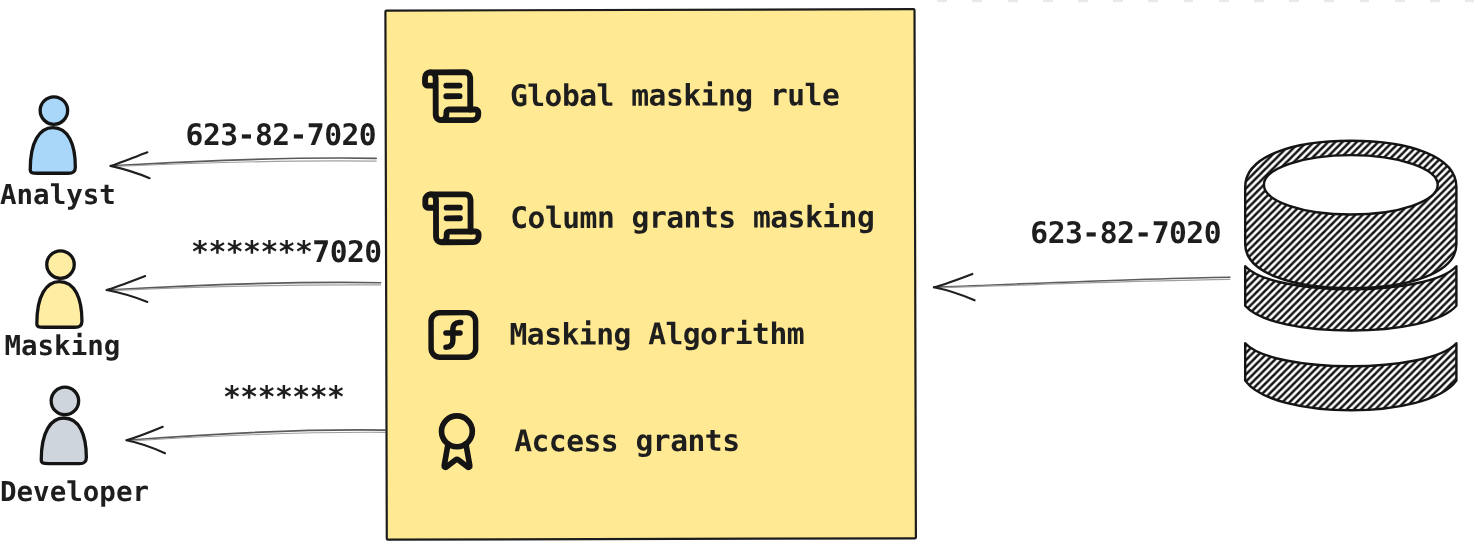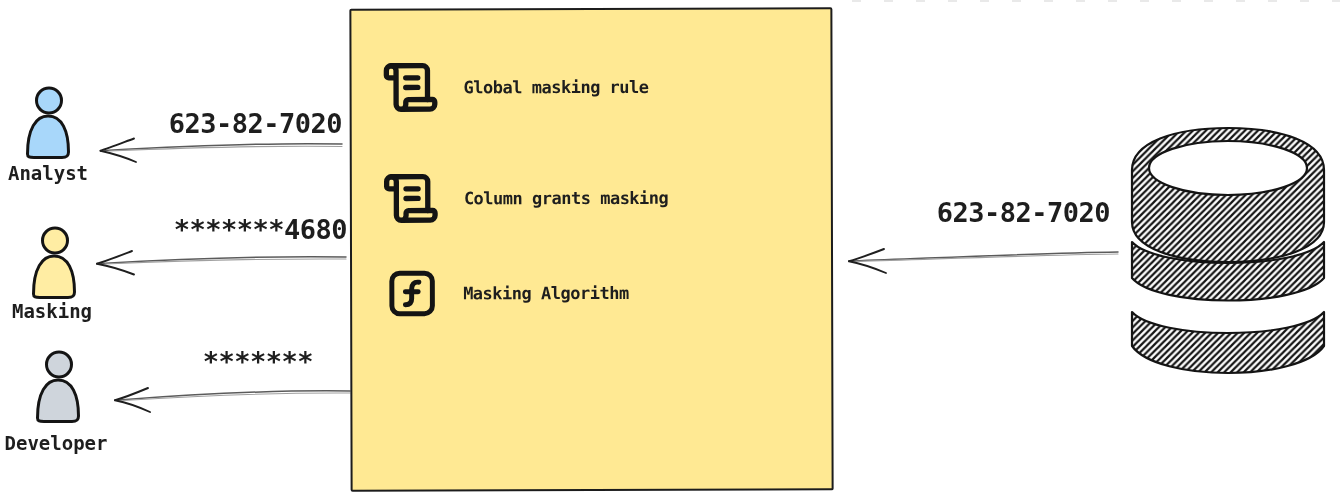--- a/index.html
+++ b/index.html
@@ -16,27 +16,27 @@
   .mask-box {
     position:absolute; left:350px; top:8px; width:483px; height:483px;
     background:#ffe993; border:2.5px solid #1c1c1c; border-radius:2px;
     box-sizing:border-box; transform:rotate(-0.15deg);
   }
   .box-row {
     position:absolute; left:30px; height:62px; display:flex;
     align-items:center; gap:24px;
   }
   .box-row .icn { width:58px; height:58px; flex:0 0 58px; }
-  .box-label { font-size:17px; font-weight:bold; white-space:nowrap; letter-spacing:-0.5px; }
+  .box-label { font-size:27px; font-weight:bold; white-space:nowrap; letter-spacing:-0.5px; }
   .value {
     position:absolute; font-size:27px; font-weight:bold; text-align:right;
     white-space:nowrap; letter-spacing:-0.5px;
   }
   .plabel {
-    position:absolute; font-size:19px; font-weight:bold; text-align:center;
+    position:absolute; font-size:25px; font-weight:bold; text-align:center;
     white-space:nowrap;
   }
   svg.arrow, svg.person, svg.db { position:absolute; overflow:visible; }
   .arrow path { fill:none; stroke-linecap:round; }
   .a-shaft  { stroke:#5b5b5b; stroke-width:1.5; }
   .a-shaft2 { stroke:#a0a0a0; stroke-width:1.1; }
   .a-head   { stroke:#1f1f1f; stroke-width:1.9; }
   .person circle, .person path { stroke:#141414; stroke-width:3; }
   .db path, .db ellipse { stroke:#141414; stroke-width:2.2; stroke-linejoin:round; }
 </style>
@@ -58,21 +58,21 @@
     <path class="a-shaft2" d="M246,10.5 C175,9.5 85,12 13,15"></path>
     <path class="a-head" d="M38,2.5 C26,7 12,12.5 4.5,14.8"></path>
     <path class="a-head" d="M40,26 C27,20.5 12,16.5 4.5,14.8"></path>
   </svg>
 
   <svg class="person" style="left:28px;top:226px;" width="52" height="74" viewBox="0 0 52 74">
     <circle cx="27" cy="14.5" r="12.5" fill="#ffeda3"></circle>
     <path d="M5.5,68 C5.5,43 14,30 26,30 C40,30 46.5,45 46.5,66 C46.5,70.5 44,71.5 40,71.5 L12,71.5 C7.5,71.5 5.5,71.3 5.5,68 Z" fill="#ffeda3"></path>
   </svg>
   <div class="plabel" style="left:4px;top:300px;width:96px;">Masking</div>
-  <div class="value" style="left:127px;top:214px;width:220px;">*******4680</div>
+  <div class="value" style="left:127px;top:214px;width:220px;">*******7020</div>
   <svg class="arrow" style="left:92px;top:248px;" width="256" height="28" viewBox="0 0 256 28">
     <path class="a-shaft" d="M254,9 C180,8 85,11 9,15.5"></path>
     <path class="a-shaft2" d="M254,11 C170,10.5 80,13 13,16"></path>
     <path class="a-head" d="M40,3 C27,8 13,13.5 5,15.7"></path>
     <path class="a-head" d="M42,26.5 C28,21 13,17.2 5,15.7"></path>
   </svg>
 
   <svg class="person" style="left:32px;top:350px;" width="52" height="74" viewBox="0 0 52 74">
     <circle cx="27" cy="14.5" r="12.5" fill="#cfd5dc"></circle>
     <path d="M5.5,68 C5.5,43 14,30 26,30 C40,30 46.5,45 46.5,66 C46.5,70.5 44,71.5 40,71.5 L12,71.5 C7.5,71.5 5.5,71.3 5.5,68 Z" fill="#cfd5dc"></path>
@@ -101,29 +101,36 @@
     <div class="box-row" style="top:157px;">
       <svg class="icn" viewBox="0 0 24 24" fill="none" stroke="#141414" stroke-width="2.2" stroke-linecap="round" stroke-linejoin="round">
         <path d="M15 12h-5"></path>
           <path d="M15 8h-5"></path>
           <path d="M19 17V5a2 2 0 0 0-2-2H4"></path>
         <path d="M8 21h12a2 2 0 0 0 2-2v-1a1 1 0 0 0-1-1H11a1 1 0 0 0-1 1v1a2 2 0 1 1-4 0V5a2 2 0 1 0-4 0v2a1 1 0 0 0 1 1h3"></path>
       </svg>
       <span class="box-label">Column grants masking</span>
     </div>
 
-    <div class="box-row" style="top:252px;text-align:right;">
+    <div class="box-row" style="top:263px;text-align:right;">
       <svg class="icn" style="width:54px;height:54px;flex-basis:54px;margin-left:3px;" viewBox="0 0 24 24" fill="none" stroke="#141414" stroke-width="2.2" stroke-linecap="round" stroke-linejoin="round">
         <rect width="18" height="18" x="3" y="3" rx="3.5"></rect>
         <path d="M9 17c2 0 2.8-1 2.8-2.8V10c0-2 1-3.3 3.2-3"></path>
         <path d="M9 11.2h5.7"></path>
       </svg>
       <span class="box-label">Masking Algorithm</span>
     </div>
 
+    <div class="box-row" style="top:360px;">
+      <svg class="icn" style="width:56px;height:62px;flex-basis:56px;margin-left:5px;" viewBox="0 0 24 24" fill="none" stroke="#141414" stroke-width="2.2" stroke-linecap="round" stroke-linejoin="round">
+        <path d="m15.477 12.89 1.515 8.526a.5.5 0 0 1-.81.47l-3.58-2.687a1 1 0 0 0-1.197 0l-3.586 2.686a.5.5 0 0 1-.81-.469l1.514-8.526"></path>
+        <circle cx="12" cy="8" r="6"></circle>
+      </svg>
+      <span class="box-label">Access grants</span>
+    </div>
 
   </div>
 
   <div class="value" style="left:900px;top:197px;width:210px;">623-82-7020</div>
   <svg class="arrow" style="left:844px;top:244px;" width="276" height="30" viewBox="0 0 276 30">
     <path class="a-shaft" d="M274,8 C200,9 115,13 9,17"></path>
     <path class="a-shaft2" d="M274,10 C195,11 110,14.5 13,17.5"></path>
     <path class="a-head" d="M40,5 C27,10 13,15 5,17.2"></path>
     <path class="a-head" d="M42,29 C28,23 13,18.8 5,17.2"></path>
   </svg>

